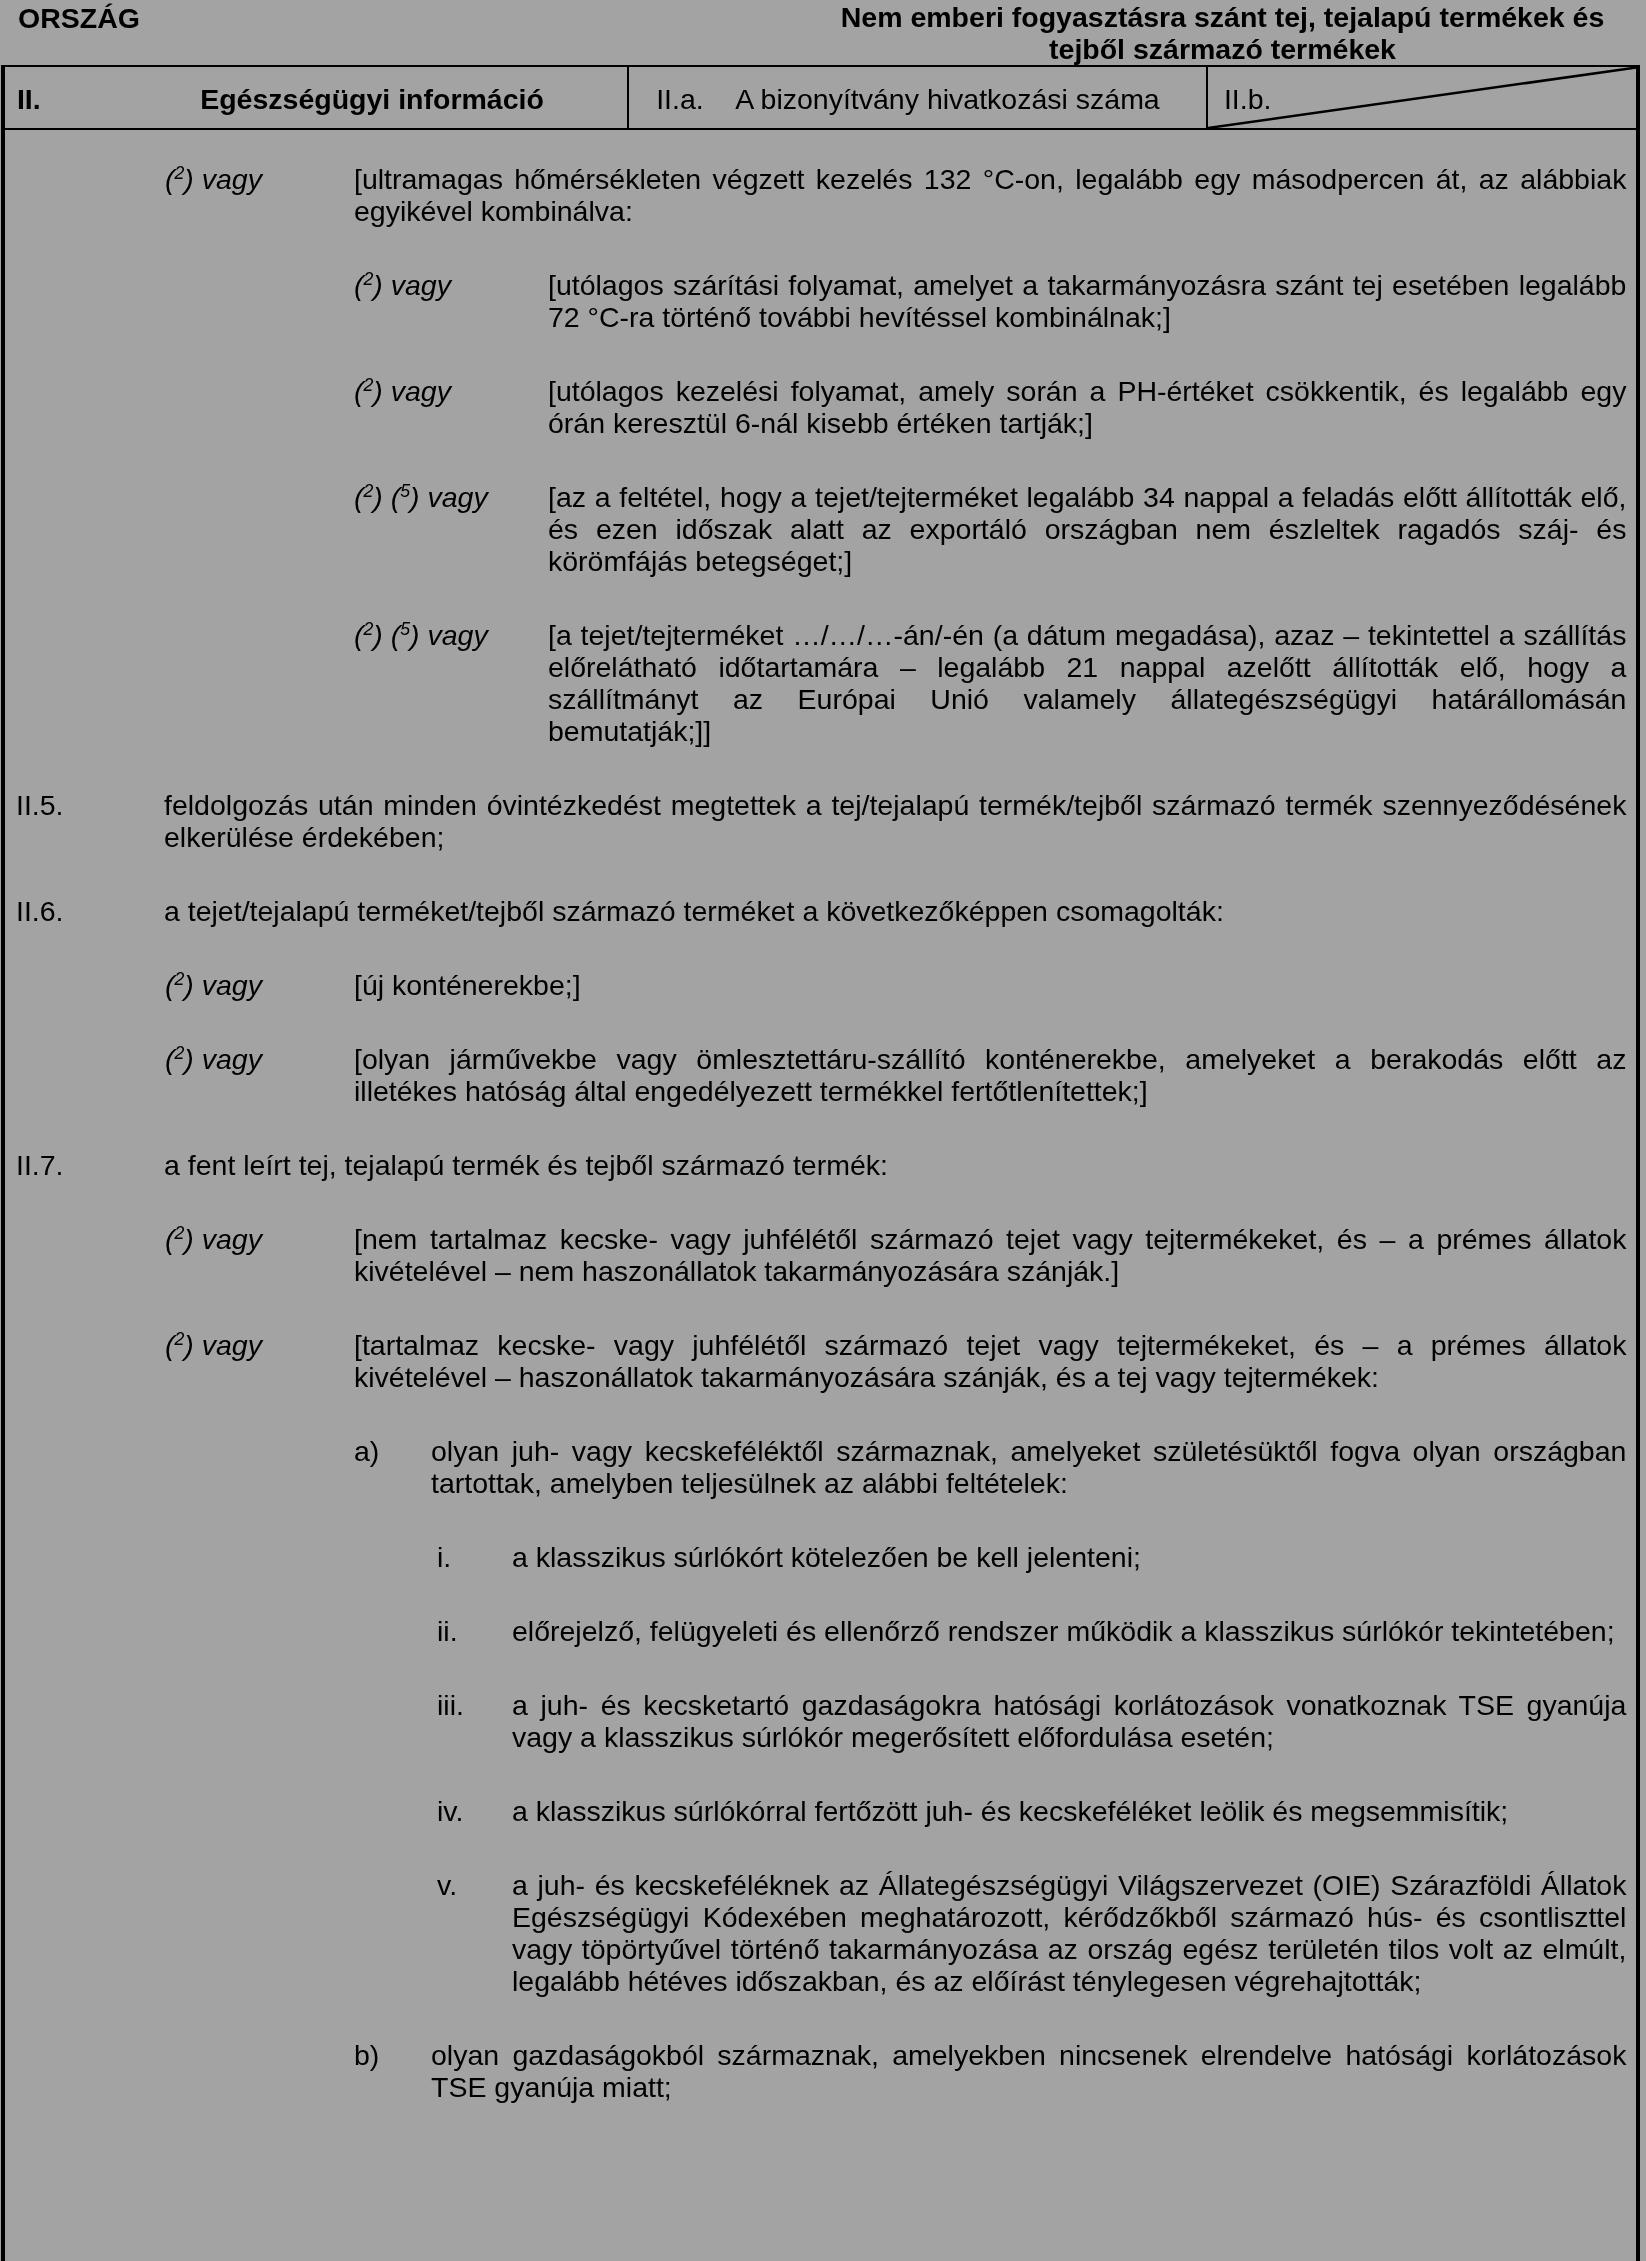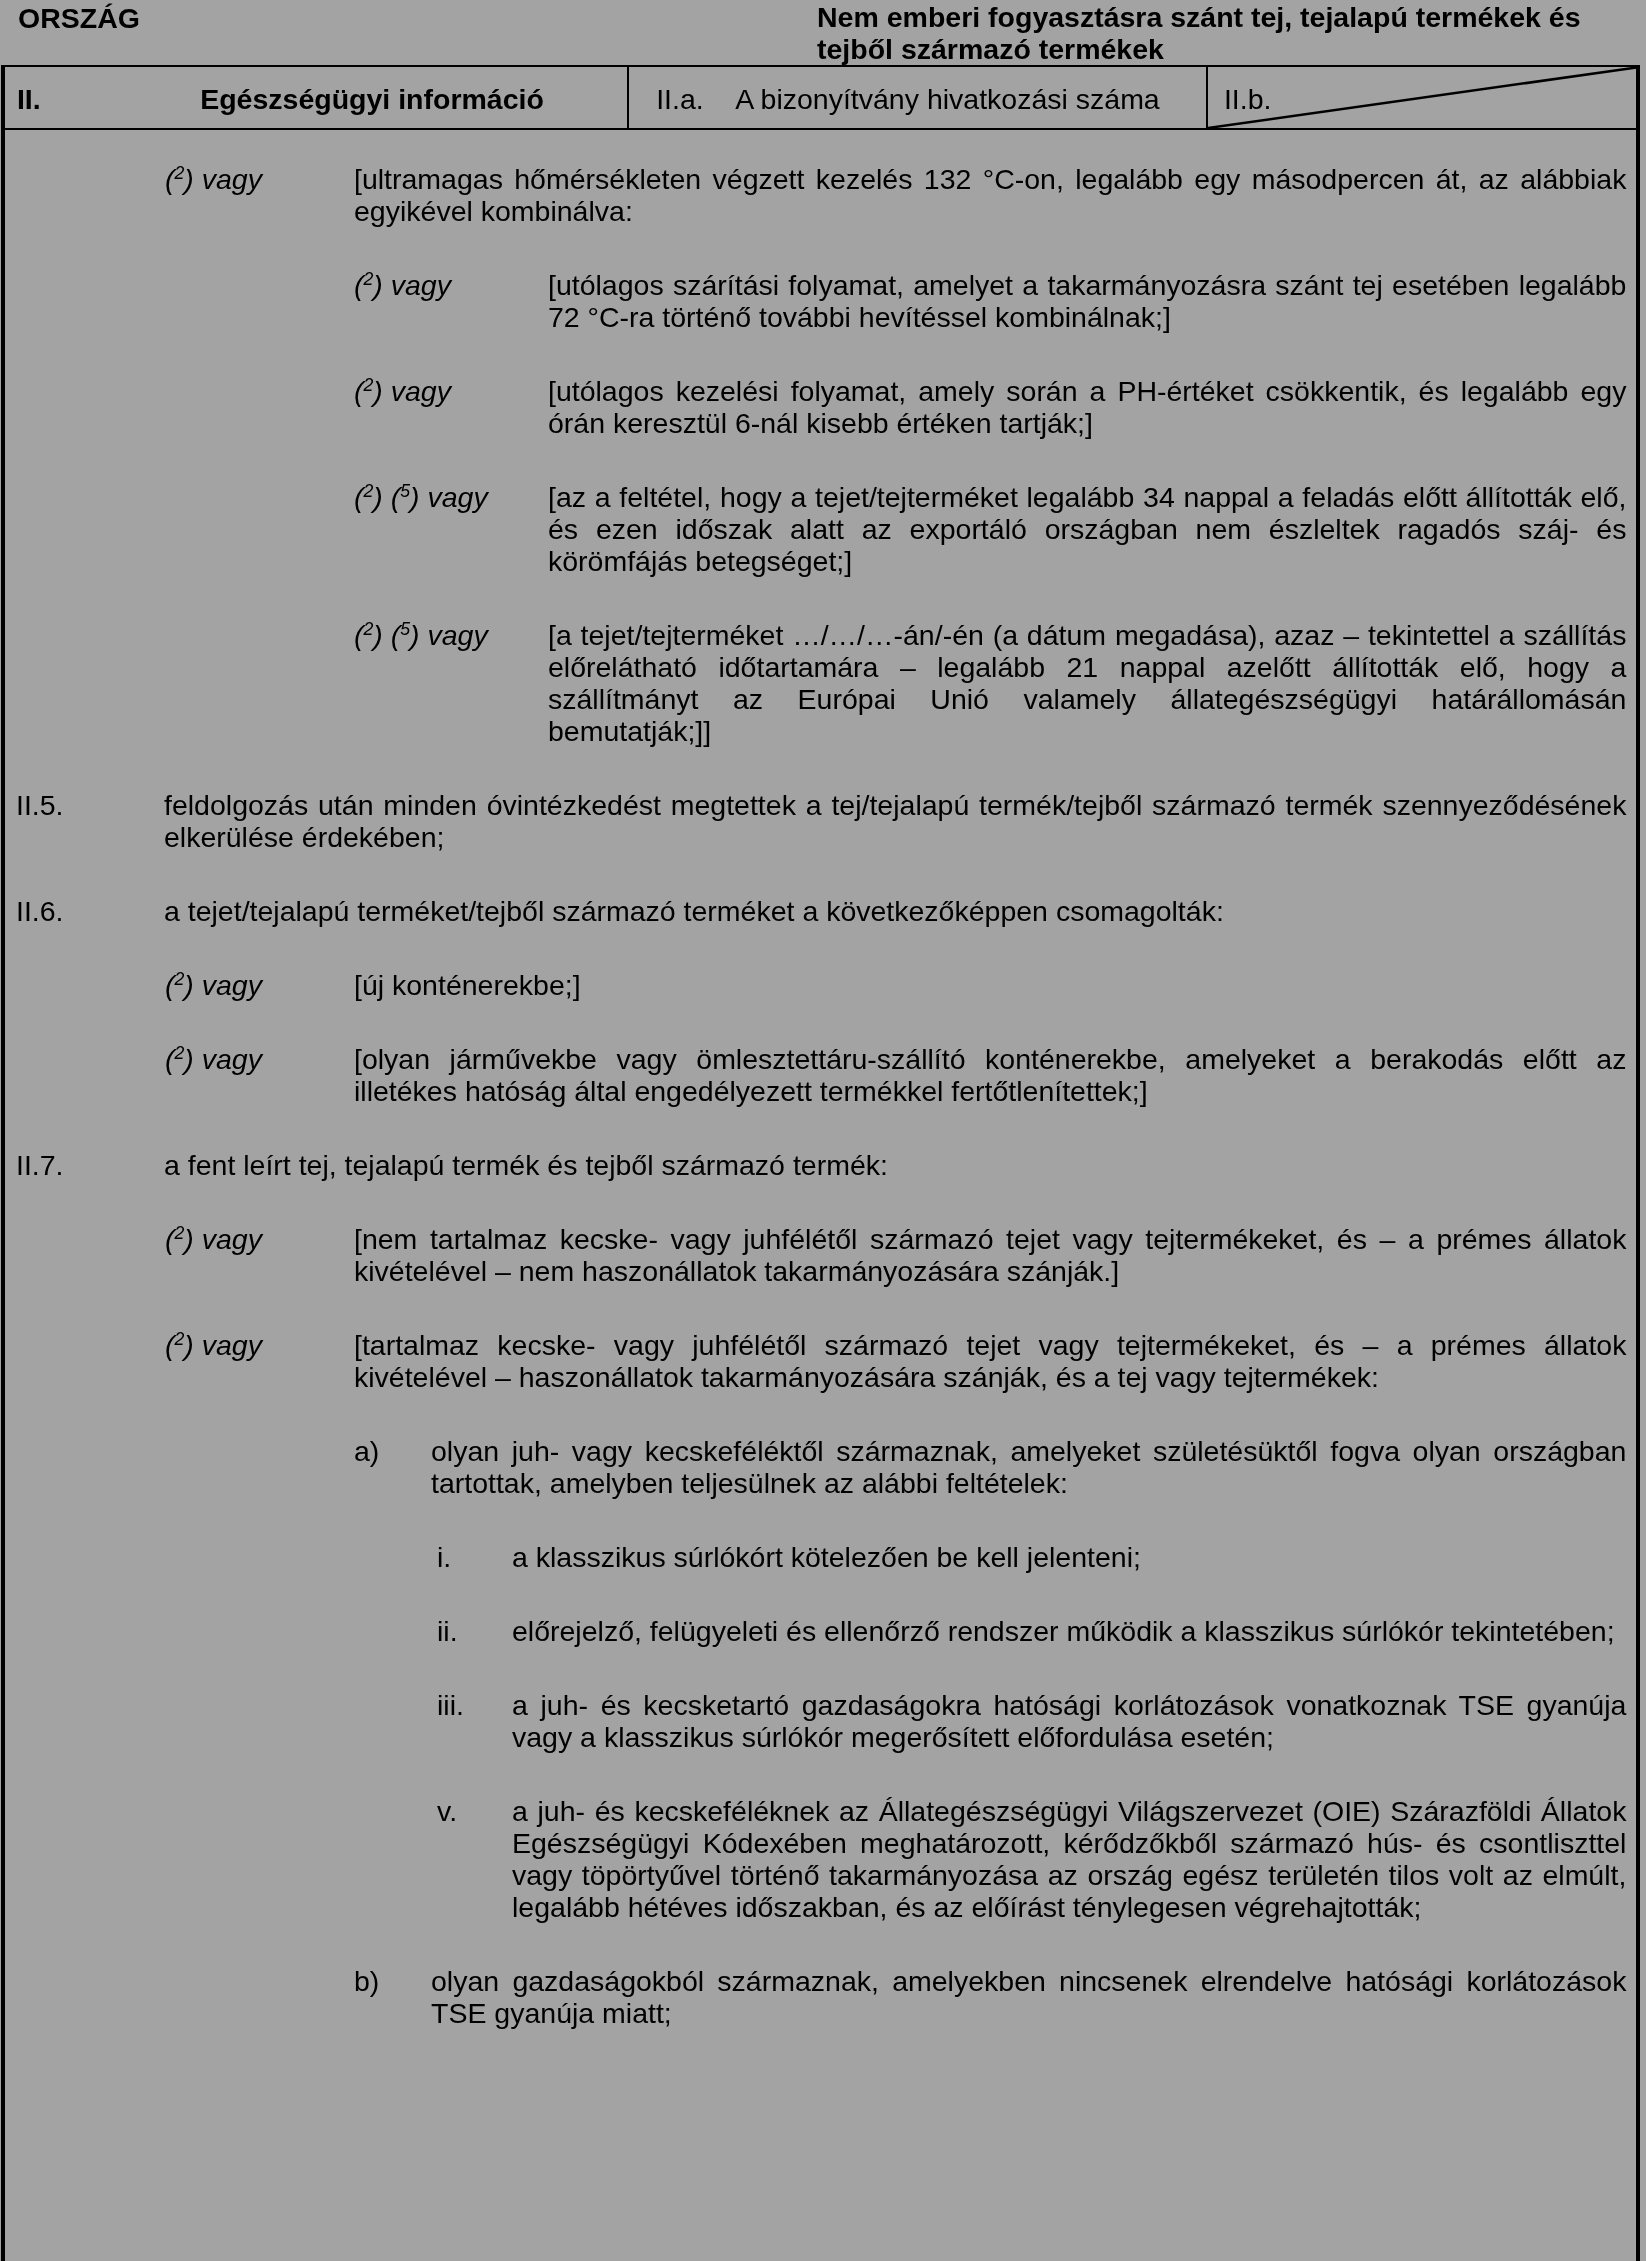--- a/index.html
+++ b/index.html
@@ -8,21 +8,21 @@
     position:relative; width:1647px; height:2261px; background:#a3a3a3; color:#000;
     font-family:"Liberation Sans","DejaVu Sans",sans-serif; overflow:hidden;
   }
   
   .country {
     position:absolute; left:18px; top:2.4px;
     font-size:28.5px; font-weight:bold; line-height:32px; white-space:nowrap;
   }
   .doc-title {
     position:absolute; top:1.2px; right:19px; width:811px;
-    font-size:28.5px; font-weight:bold; line-height:32px; text-align:left;
+    font-size:28.5px; font-weight:bold; line-height:32px; text-align:center;
   }
   
   .side-border { position:absolute; top:65px; bottom:0; width:3.6px; background:#000; }
   .side-border.left  { left:1.2px; }
   .side-border.right { left:1636px; }
   
   .hdr-row {
     position:absolute; top:65px; left:1.2px; width:1639px; height:65px;
     border-top:2.4px solid #000; border-bottom:2.4px solid #000;
     display:flex;
@@ -139,20 +139,24 @@
       </div>
       <div class="clause li">
         <span class="clabel">ii.</span>
         <p class="ctext">előrejelző, felügyeleti és ellenőrző rendszer működik a klasszikus súrlókór tekintetében;</p>
       </div>
       <div class="clause li">
         <span class="clabel">iii.</span>
         <p class="ctext">a juh- és kecsketartó gazdaságokra hatósági korlátozások vonatkoznak TSE gyanúja vagy a klasszikus súrlókór megerősített előfordulása esetén;</p>
       </div>
       <div class="clause li">
+        <span class="clabel">iv.</span>
+        <p class="ctext">a klasszikus súrlókórral fertőzött juh- és kecskeféléket leölik és megsemmisítik;</p>
+      </div>
+      <div class="clause li">
         <span class="clabel">v.</span>
         <p class="ctext">a juh- és kecskeféléknek az Állategészségügyi Világszervezet (OIE) Szárazföldi Állatok Egészségügyi Kódexében meghatározott, kérődzőkből származó hús- és csontliszttel vagy töpörtyűvel történő takarmányozása az ország egész területén tilos volt az elmúlt, legalább hétéves időszakban, és az előírást ténylegesen végrehajtották;</p>
       </div>
       <div class="clause la">
         <span class="clabel">b)</span>
         <p class="ctext">olyan gazdaságokból származnak, amelyekben nincsenek elrendelve hatósági korlátozások TSE gyanúja miatt;</p>
       </div>
     </main>
 
 </div>

